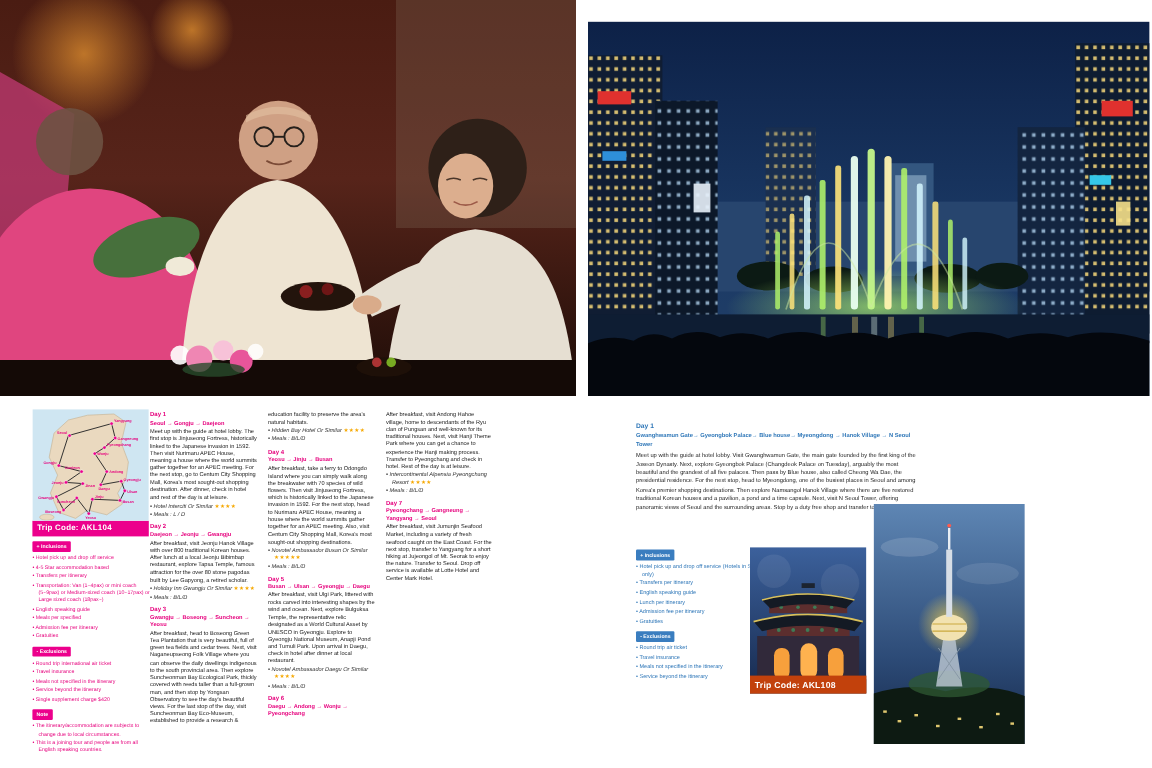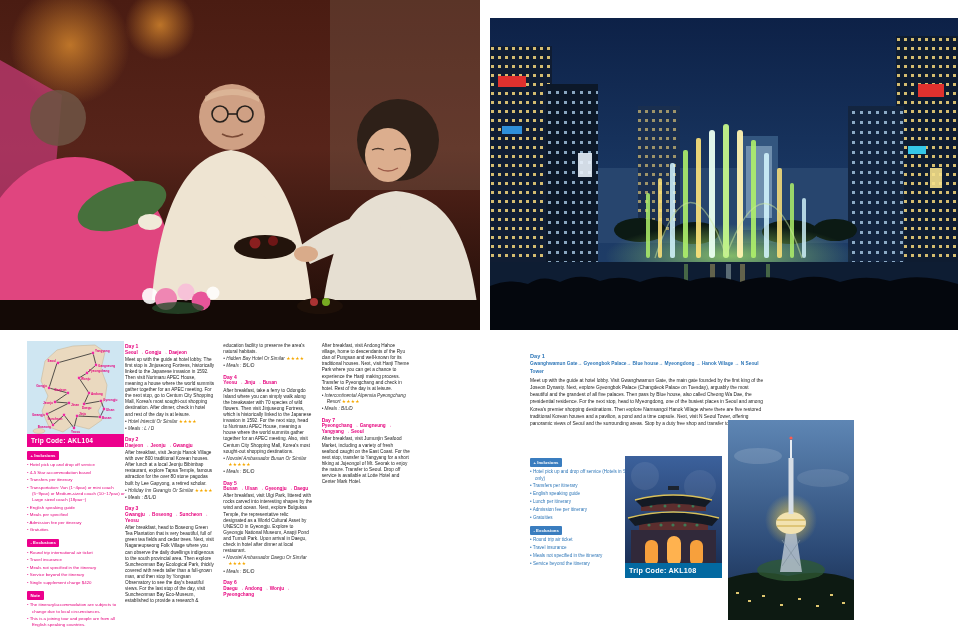--- a/index.html
+++ b/index.html
@@ -10,21 +10,21 @@
   
   .photoL{left:0;top:0;width:480px;height:330px}
   .photoR{left:490px;top:18px;width:468px;height:312px}
   .gatePhoto{left:625px;top:456px;width:97px;height:122px}
   .towerPhoto{left:728px;top:420px;width:126px;height:200px}
 
   
   .mapBlock{left:27px;top:341px;width:97px}
   .tripBanner{height:13px;line-height:13px;font-weight:bold;font-size:6.6px;color:#fff;padding-left:4px;letter-spacing:.2px;box-sizing:border-box}
   .pinkbg{background:#ec008c}
-  .bluebg{background:#0369a1}
+  .bluebg{background:#c2410c}
   .gatePhoto .tripBanner{position:absolute;left:0;right:0;bottom:0;height:15px;line-height:15px;font-size:7.2px}
 
   
   .side{width:100px;font-size:4.4px;line-height:1.42}
   .leftSide{left:27px;top:451px;color:#e6007d}
   .rightSide{left:530px;top:458px;color:#2f77b8;width:112px;font-size:4.6px}
   .badge{display:inline-block;color:#fff;font-weight:bold;font-size:4.3px;padding:1.5px 3.5px 1px;border-radius:1px;margin:0 0 2.5px}
   .leftSide .badge{background:#ec008c}
   .rightSide .badge{background:#3a7dbf}
   .sideSec{margin-bottom:5px}

